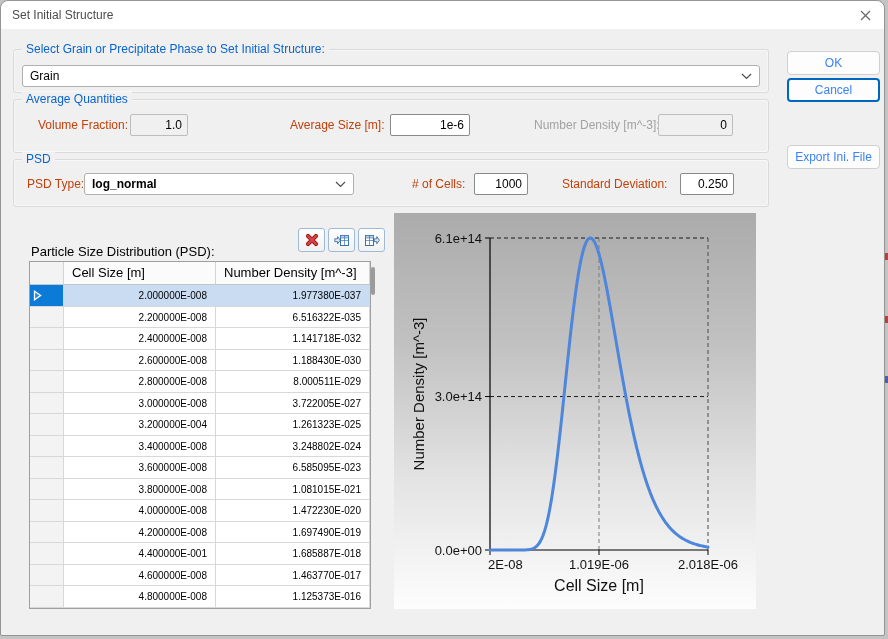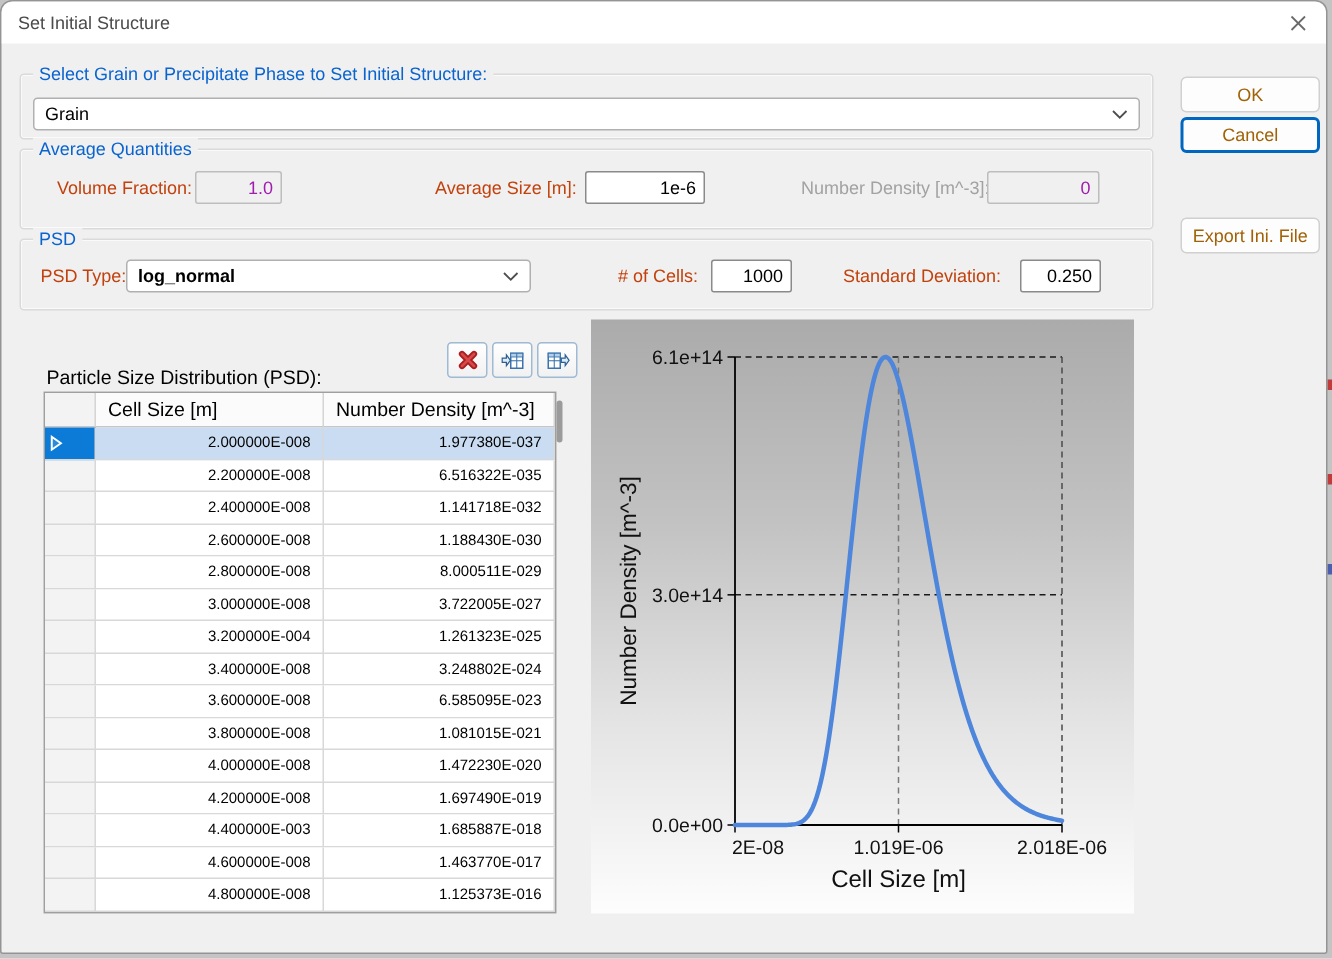--- a/index.html
+++ b/index.html
@@ -9,26 +9,26 @@
     border-radius:8px 8px 2px 2px;box-sizing:border-box;overflow:hidden;}
   #titlebar{left:0;top:0;width:100%;height:28px;background:#ffffff;border-radius:8px 8px 0 0;}
   #title-text{left:11px;top:0;line-height:28px;font-size:12px;color:#4b4b4b;}
   #close-btn{right:9px;top:5px;width:20px;height:19px;display:flex;align-items:center;justify-content:center;cursor:default;}
   .groupbox{border:1px solid #dadada;border-radius:3px;box-shadow:0 0 0 0.5px #fdfdfd inset;}
   .grouplabel{position:absolute;top:-8px;left:8px;background:#f0f0f0;padding:0 4px;font-size:12px;color:#0a64cf;white-space:nowrap;}
   .bluelabel{font-size:12px;color:#c2410c;line-height:22px;white-space:nowrap;}
   .graylabel{font-size:12px;color:#a2a2a2;line-height:22px;white-space:nowrap;}
   .tbox{box-sizing:border-box;height:22px;border:1px solid #8a8a8a;background:#fff;border-radius:2px;
     font-size:12px;color:#000;text-align:right;padding:0 5px;line-height:20px;}
-  .tbox.disabled{border-color:#bdbdbd;background:#f0f0f0;color:#a21caf;}
+  .tbox.disabled{border-color:#bdbdbd;background:#f0f0f0;color:#000000;}
   .combo{box-sizing:border-box;height:22px;background:#fff;border:1px solid #b0b0b0;border-radius:3px;
     display:flex;align-items:center;padding:0 7px;font-size:12px;color:#000;}
   .combo .chev{margin-left:auto;display:flex;align-items:center;}
   .winbtn{box-sizing:border-box;width:93px;height:24px;background:#fdfdfd;border:1px solid #d0d0d0;border-radius:4px;
-    font-size:12px;color:#a16207;display:flex;align-items:center;justify-content:center;cursor:default;}
+    font-size:12px;color:#3b82f6;display:flex;align-items:center;justify-content:center;cursor:default;}
   .winbtn.default{border:2px solid #0067c0;}
   .toolbtn{box-sizing:border-box;width:27px;height:24px;background:linear-gradient(#ffffff,#f1f1f1);
     border:1px solid #9fbad4;border-radius:3px;display:flex;align-items:center;justify-content:center;cursor:default;}
   #table-caption{left:30px;top:243px;font-size:13px;color:#000;}
   #psd-table{left:28px;top:260px;width:342px;background:#fff;border:1px solid #9f9f9f;box-sizing:border-box;}
   .thead,.tbody{display:grid;grid-template-columns:34px 152px 154px;}
   .thead>div{height:23px;box-sizing:border-box;border-right:1px solid #d4d4d4;border-bottom:1px solid #c6c6c6;
     background:#fbfbfb;font-size:13px;color:#000;line-height:22px;padding-left:8px;white-space:nowrap;overflow:hidden;}
   .thead>div:first-child{background:#f3f3f3;}
   .tbody{grid-auto-rows:21.5px;}
@@ -184,21 +184,21 @@
         <div class="rowsel"></div>
         <div class="num">3.800000E-008</div>
         <div class="num">1.081015E-021</div>
         <div class="rowsel"></div>
         <div class="num">4.000000E-008</div>
         <div class="num">1.472230E-020</div>
         <div class="rowsel"></div>
         <div class="num">4.200000E-008</div>
         <div class="num">1.697490E-019</div>
         <div class="rowsel"></div>
-        <div class="num">4.400000E-003</div>
+        <div class="num">4.400000E-001</div>
         <div class="num">1.685887E-018</div>
         <div class="rowsel"></div>
         <div class="num">4.600000E-008</div>
         <div class="num">1.463770E-017</div>
         <div class="rowsel"></div>
         <div class="num">4.800000E-008</div>
         <div class="num">1.125373E-016</div>
       </div>
   </div>
   <div id="vscroll-thumb" class="abs"></div>

